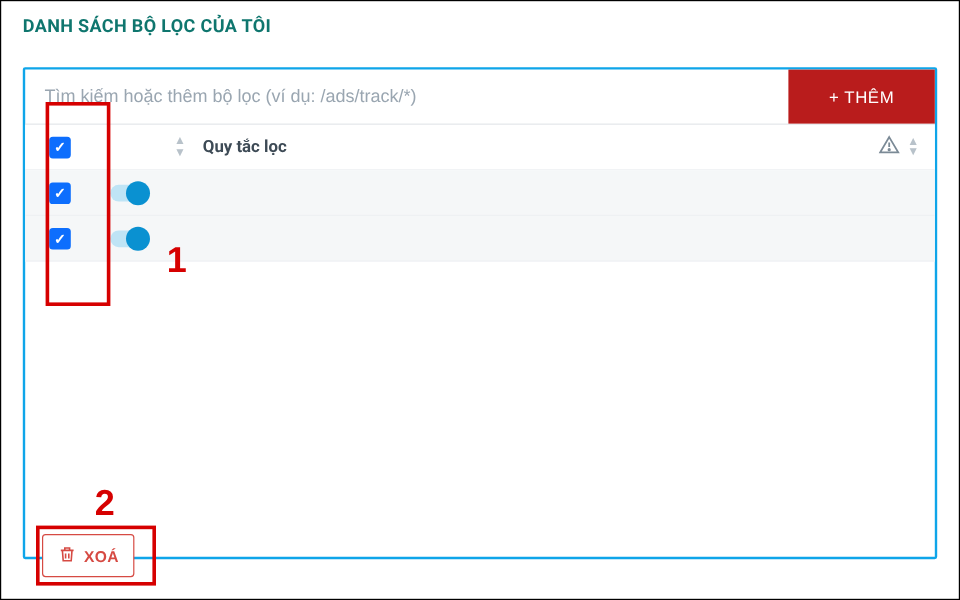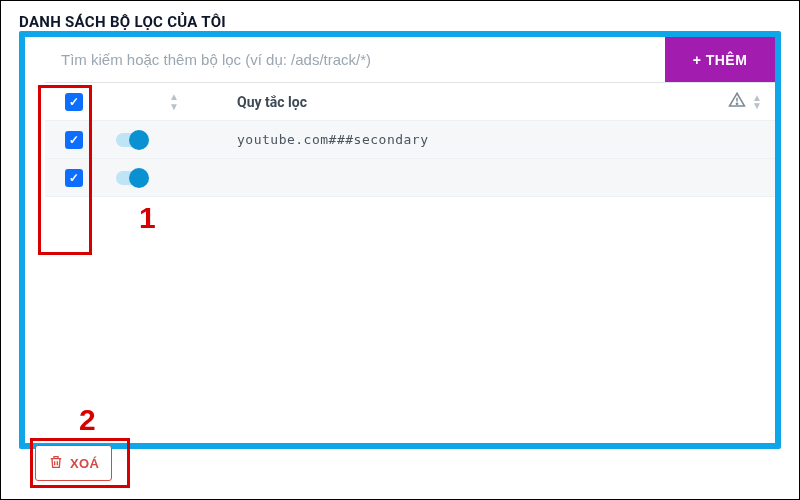--- a/index.html
+++ b/index.html
@@ -9,53 +9,52 @@
     width: 800px;
     height: 500px;
     padding: 12px 18px;
     position: relative;
     color: #333;
     border: 1px solid #000;
   }
   .title {
     font-size: 15px;
     font-weight: 700;
-    color: #0f172a;
+    color: #0f766e;
     letter-spacing: 0.3px;
     text-transform: uppercase;
-    margin-bottom: 0;
+    margin-bottom: 25px;
   }
   .panel {
-    border: 6px solid #0ea5e9;
+    border: 2px solid #0ea5e9;
     border-radius: 2px;
     background: #fff;
-    padding-left: 20px;
   }
   .search-row {
     display: flex;
     align-items: stretch;
     border-bottom: 1px solid #dfe3e6;
   }
   .search-input {
     flex: 1;
     border: none;
     outline: none;
     padding: 14px 16px;
     font-size: 15px;
     color: #6b7b88;
     background: transparent;
   }
   .search-input::placeholder { color: #9aa6b1; }
   .add-btn {
-    background: #a21caf;
+    background: #b91c1c;
     color: #fff;
     border: none;
-    width: 110px;
+    width: 122px;
     font-size: 14px;
-    font-weight: 700;
+    font-weight: 400;
     letter-spacing: 0.5px;
     cursor: pointer;
   }
   .table {
     display: flex;
     flex-direction: column;
     height: 360px;
     position: relative;
   }
   .row {
@@ -91,21 +90,21 @@
   .col-sort {
     width: 30px;
     display: flex;
     justify-content: center;
     align-items: center;
     color: #b8c2ca;
     font-size: 10px;
     gap: 2px;
     flex-direction: column;
   }
-  .col-rule { flex: 1; padding-left: 4px; margin-left: 44px; }
+  .col-rule { flex: 1; padding-left: 4px; }
   .col-warn {
     width: 60px;
     display: flex;
     justify-content: center;
     align-items: center;
     color: #7b8a96;
     gap: 6px;
   }
   .checkbox {
     width: 18px; height: 18px;
@@ -215,21 +214,20 @@
     </div>
 
     <div class="row data">
       <div class="col-check">
         <div class="checkbox">✓</div>
       </div>
       <div class="col-toggle">
         <div class="toggle"></div>
       </div>
       <div class="col-sort"></div>
-      <div class="col-rule rule-text">youtube.com###secondary</div>
       <div class="col-warn"></div>
     </div>
 
     <div class="row data">
       <div class="col-check">
         <div class="checkbox">✓</div>
       </div>
       <div class="col-toggle">
         <div class="toggle"></div>
       </div>

